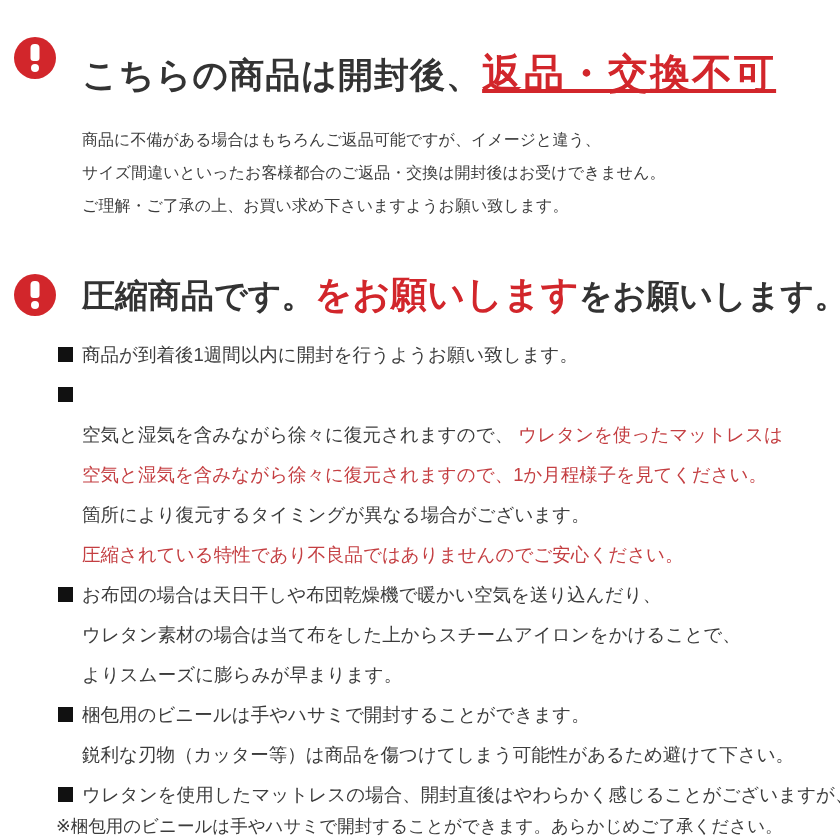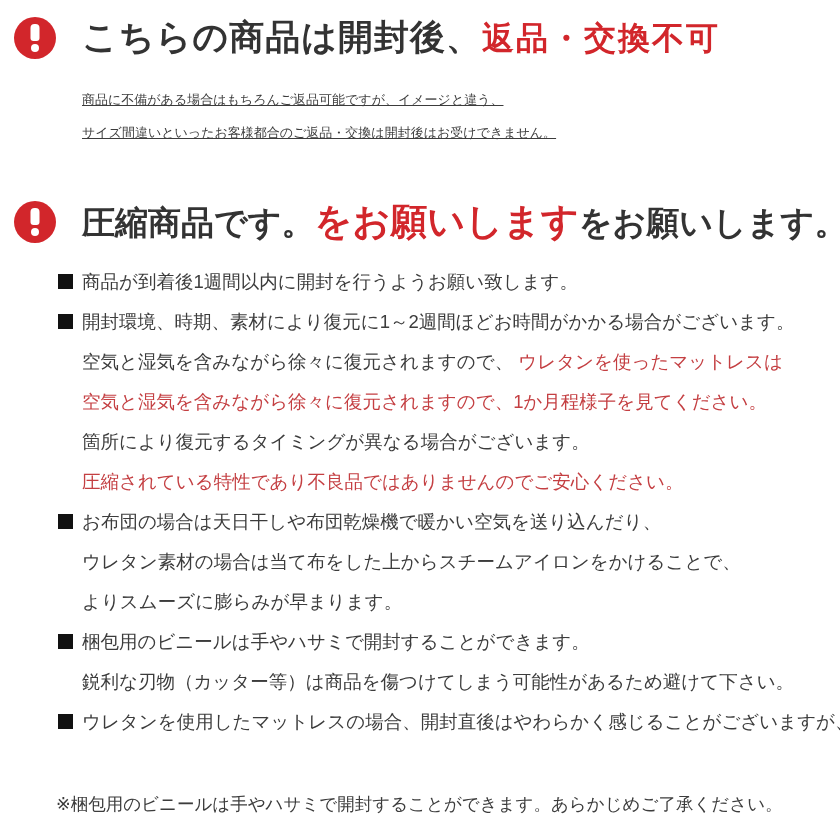--- a/index.html
+++ b/index.html
@@ -18,26 +18,26 @@
     background:var(--bg);
     font-family:"Liberation Sans","DejaVu Sans",sans-serif;
     overflow:hidden;
   }
   
   .heading-row{display:flex;align-items:center;gap:26px;}
   .warn-icon{width:42px;height:42px;border-radius:50%;background:var(--red-heading);position:relative;flex:none;}
   .warn-icon .bar{position:absolute;left:50%;top:7px;transform:translateX(-50%);width:9px;height:17px;background:#fff;border-radius:4px 4px 3px 3px;}
   .warn-icon .dot{position:absolute;left:50%;bottom:7px;transform:translateX(-50%);width:8px;height:8px;background:#fff;border-radius:50%;}
   h1,h2{margin:0;font-weight:bold;color:var(--dark-heading);white-space:nowrap;display:flex;align-items:baseline;}
-  h1{font-size:35px;letter-spacing:1px;}
+  h1{font-size:35px;letter-spacing:1px;margin-top:32px;}
   h2{font-size:33px;letter-spacing:0;}
-  h1 .seg-em{color:var(--red-heading);font-size:32px;letter-spacing:2px;}
+  h1 .seg-em{color:var(--red-heading);font-size:40px;letter-spacing:2px;text-decoration:underline;}
   h2 .seg-em{color:var(--red-heading);font-size:37px;}
   
-  .para{margin:22px 0 0 68px;color:var(--dark-body);font-size:13px;text-decoration:underline;}
+  .para{margin:22px 0 0 68px;color:var(--dark-body);font-size:16px;}
   .para-line{line-height:33px;white-space:nowrap;}
   
   .section2{margin-top:48px;}
   .notes{list-style:none;margin:14px 0 0 0;padding:0;}
   .note-line{display:flex;align-items:center;height:40px;padding-left:44px;font-size:18.5px;color:var(--dark-body);white-space:nowrap;}
   .bullet-cell{width:24px;flex:none;display:flex;align-items:center;}
   .bullet-sq{width:15px;height:15px;background:var(--bullet);display:inline-block;}
   .bullet-hidden{visibility:hidden;}
   .seg-red{color:var(--red-body);}
   
@@ -55,20 +55,21 @@
         <span class="dot"></span>
       </span>
       <h1>
           <span class="seg">こちらの商品は開封後、</span>
           <span class="seg-em">返品・交換不可</span>
         </h1>
     </div>
     <div class="para">
         <div class="para-line">商品に不備がある場合はもちろんご返品可能ですが、イメージと違う、</div>
         <div class="para-line">サイズ間違いといったお客様都合のご返品・交換は開封後はお受けできません。</div>
+        <div class="para-line">ご理解・ご了承の上、お買い求め下さいますようお願い致します。</div>
       </div>
   </section>
 
   <section class="section2">
     <div class="heading-row">
       <span class="warn-icon">
         <span class="bar"></span>
         <span class="dot"></span>
       </span>
       <h2>
@@ -81,21 +82,20 @@
         <li class="note-line">
           <span class="bullet-cell">
             <span class="bullet-sq"></span>
           </span>
           <span><span class="seg-dark">商品が到着後1週間以内に開封を行うようお願い致します。</span></span>
         </li>
         <li class="note-line">
           <span class="bullet-cell">
             <span class="bullet-sq"></span>
           </span>
-          <span><span class="seg-dark">開封環境、時期、素材により復元に1～2週間ほどお時間がかかる場合がございます。</span></span>
         </li>
         <li class="note-line">
           <span class="bullet-cell">
             <span class="bullet-sq bullet-hidden"></span>
           </span>
           <span><span class="seg-dark">空気と湿気を含みながら徐々に復元されますので、 </span><span class="seg-red">ウレタンを使ったマットレスは</span></span>
         </li>
         <li class="note-line">
           <span class="bullet-cell">
             <span class="bullet-sq bullet-hidden"></span>

